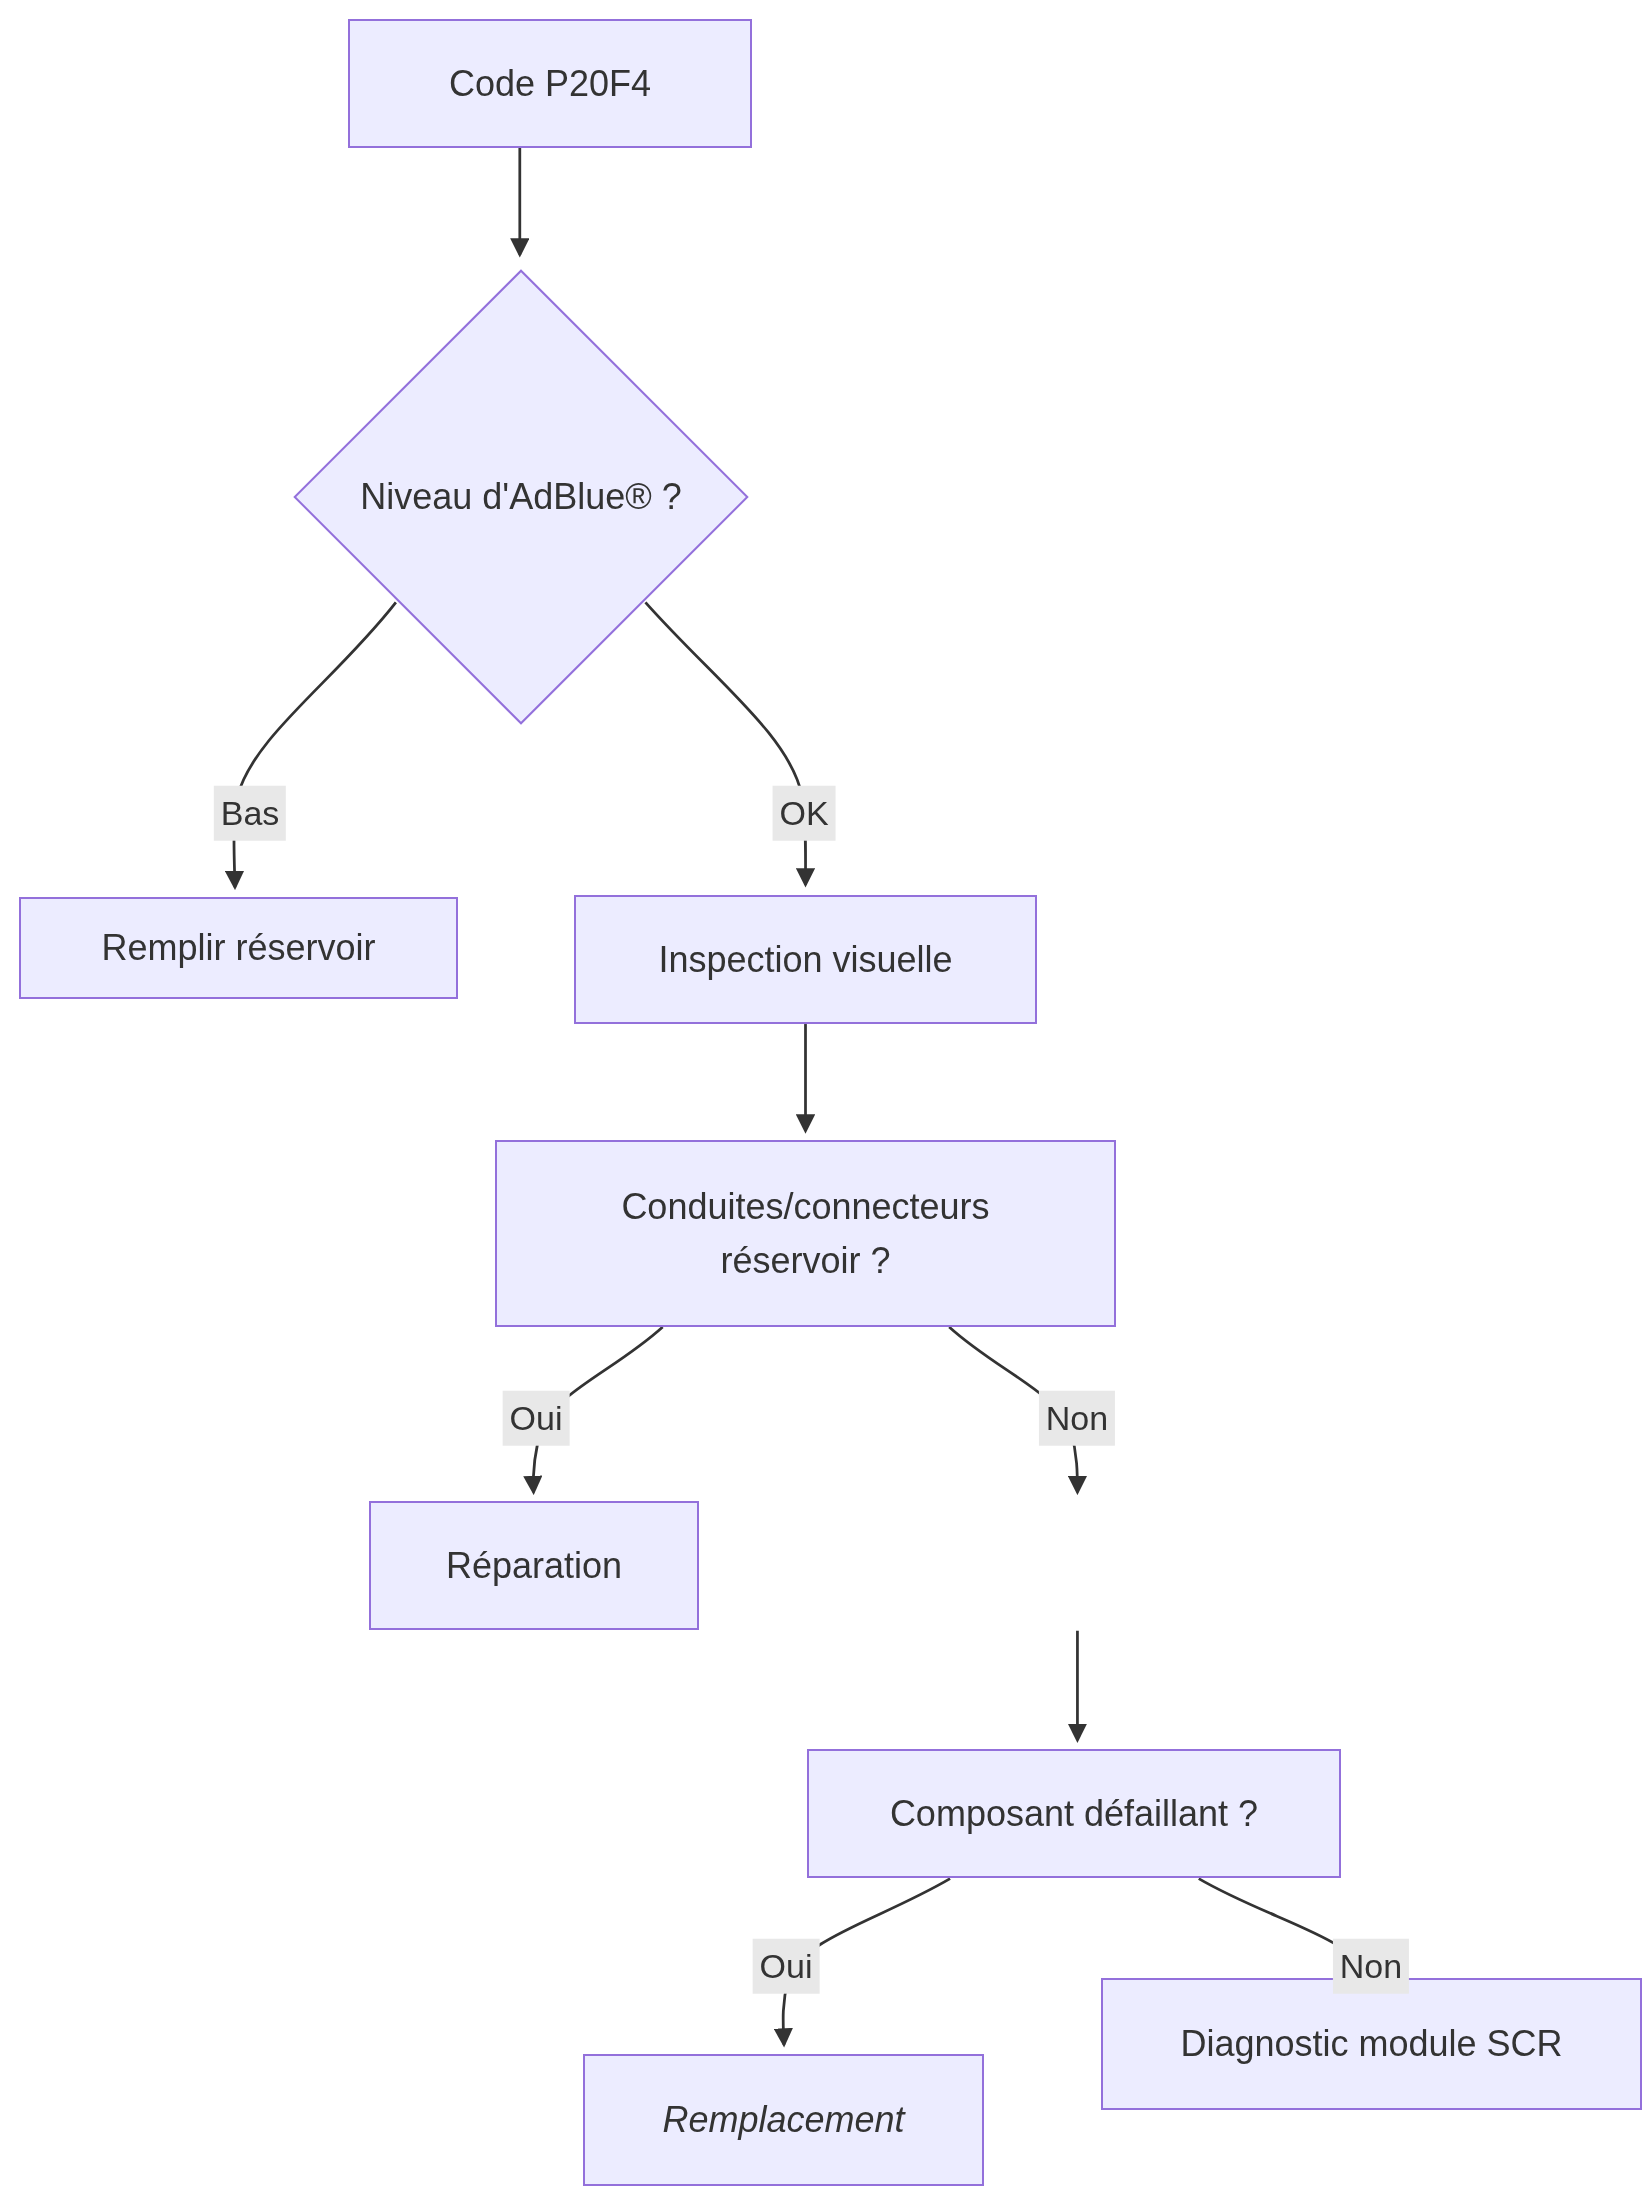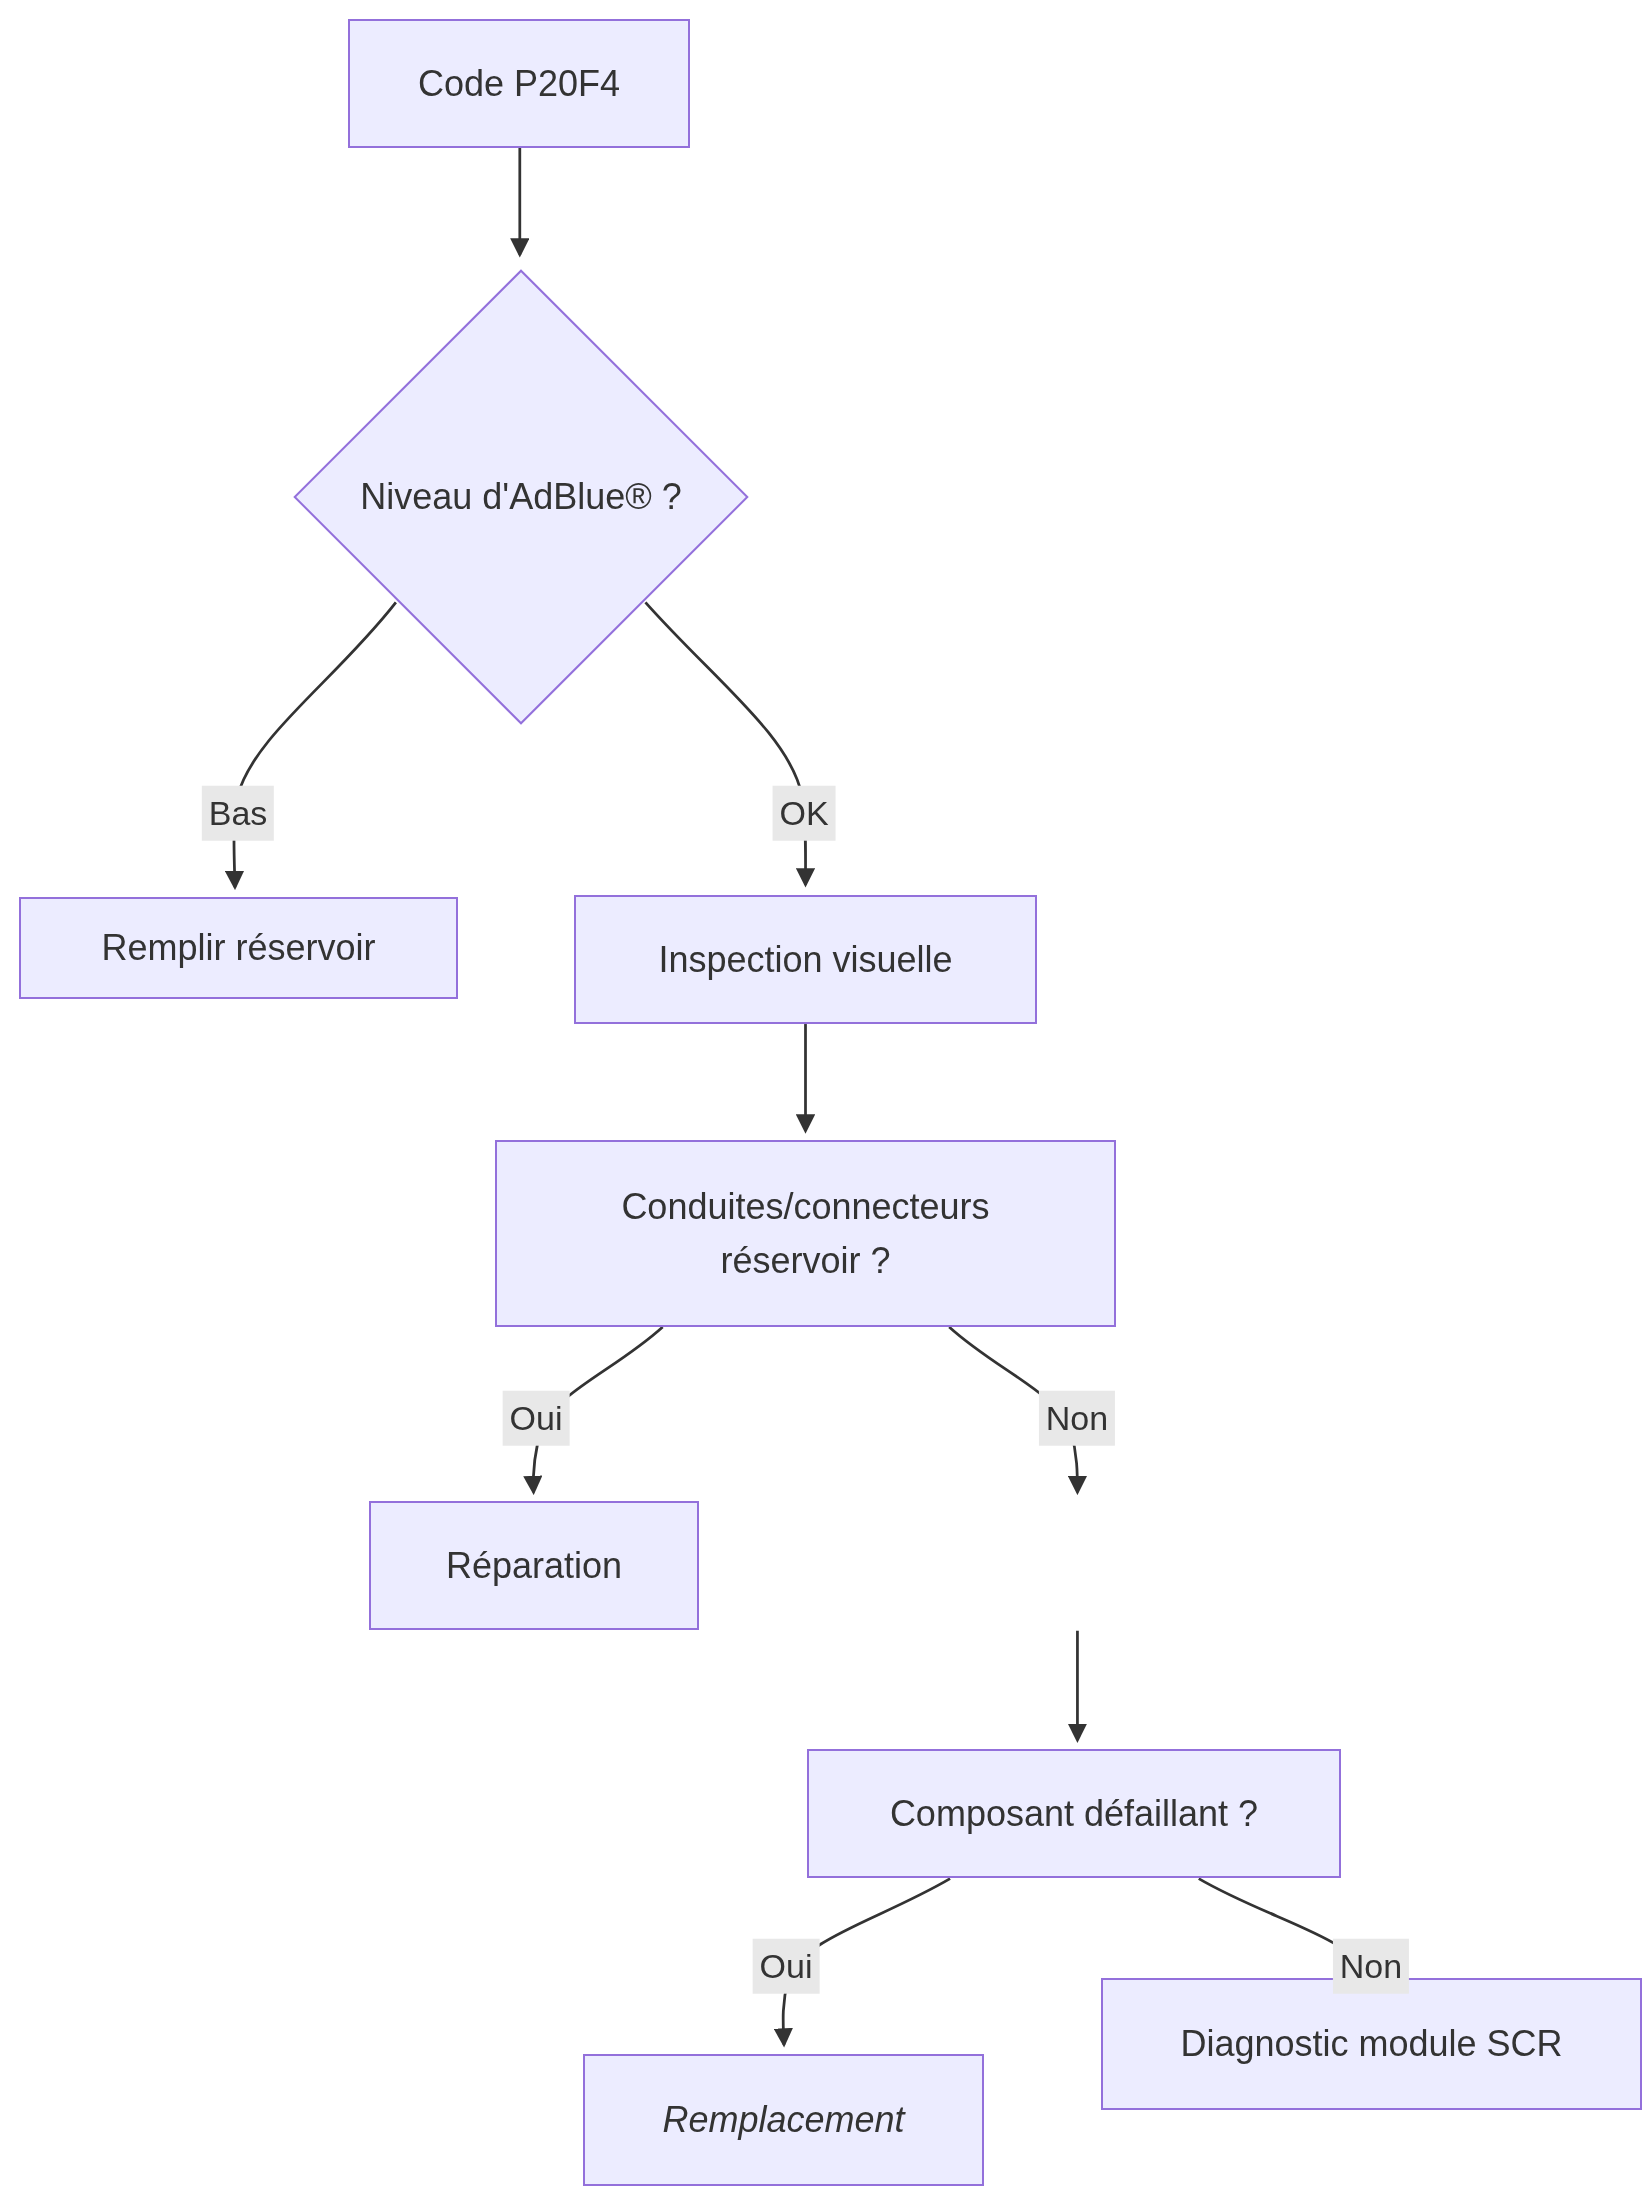--- a/index.html
+++ b/index.html
@@ -29,21 +29,21 @@
     border: 2.6px solid #9370DB;
     display: flex;
     flex-direction: column;
     align-items: center;
     justify-content: center;
     text-align: center;
     font-size: 36px;
     line-height: 1.5;
     color: #333333;
   }
-  #n-code        { left: 348px;  top: 19px;   width: 342px; height: 129px; }
+  #n-code        { left: 348px;  top: 19px;   width: 404px; height: 129px; }
   #n-remplir     { left: 19px;   top: 897px; width: 439px; height: 102px; }
   #n-inspection  { left: 574px;  top: 895px; width: 463px; height: 129px; }
   #n-conduites   { left: 495px;  top: 1140px; width: 621px; height: 187px; }
   #n-reparation  { left: 369px;  top: 1501px; width: 330px; height: 129px; }
   #n-test        { left: 819px;  top: 1501px; width: 515px; height: 129px; }
   #n-composant   { left: 807px;  top: 1749px; width: 534px; height: 129px; }
   #n-remplacement{ left: 583px;  top: 2054px; width: 401px; height: 132px; font-style: italic; }
   #n-diagnostic  { left: 1101px; top: 1978px; width: 541px; height: 132px; }
 
   .diamond {
@@ -72,21 +72,21 @@
   .elabel {
     position: absolute;
     transform: translate(-50%, -50%);
     background: #e8e8e8;
     font-size: 34px;
     line-height: 1.3;
     padding: 5.2px 6.9px;
     color: #333333;
     white-space: nowrap;
   }
-  #l-bas  { left: 238px;  top: 813px;  }
+  #l-bas  { left: 250px;  top: 813px;  }
   #l-ok   { left: 804px;  top: 813px;  }
   #l-oui1 { left: 536px;  top: 1418px; }
   #l-non1 { left: 1077px; top: 1418px; }
   #l-oui2 { left: 786px;  top: 1966px; }
   #l-non2 { left: 1371px; top: 1966px; }
 </style>
 </head>
 <body>
 
 <div class="canvas">

